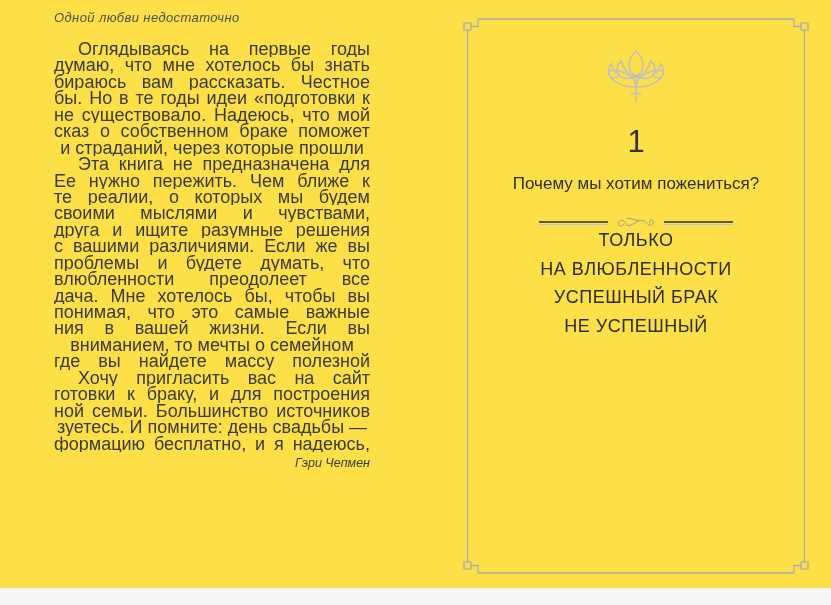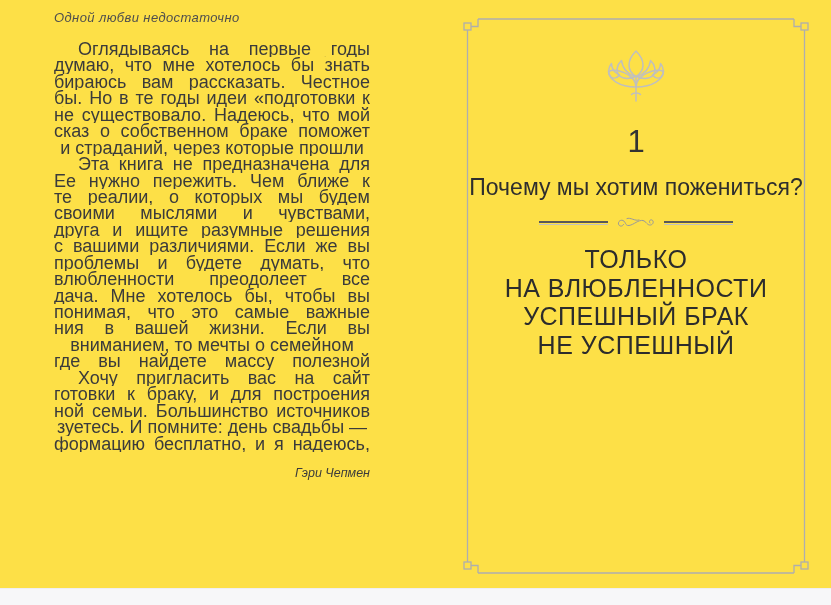--- a/index.html
+++ b/index.html
@@ -16,38 +16,38 @@
     font-style:italic; font-size:13px; color:#4e4e4e;
     letter-spacing:0.4px; margin-bottom:15px; line-height:16px;
   }
   .body-text { font-size:18px; color:#3b3b3b; }
   .bline { line-height:16.45px; height:16.45px; overflow:hidden; text-align:justify; }
   .bline.j::after { content:""; display:inline-block; width:100%; height:0; vertical-align:top; }
   .bline.first { text-indent:24px; }
   .bline.lastline { text-align:center; }
   .signature {
     text-align:right; font-style:italic; font-size:12.5px;
-    line-height:16.45px; margin-top:13px; color:#3b3b3b;
+    line-height:16.45px; margin-top:3px; color:#3b3b3b;
   }
 
   
   .page-right { position:absolute; left:440px; top:0; width:391px; height:605px; }
   .frame-svg { position:absolute; left:16px; top:12px; }
   .rp-content { position:absolute; left:16px; top:0; width:360px; height:605px; text-align:center; }
   .lotus { position:absolute; top:48px; left:50%; transform:translateX(-50%); }
   .chapter-number { position:absolute; top:124px; width:100%; font-size:31px; color:#333; }
-  .chapter-title { position:absolute; top:174px; width:100%; font-size:23px; color:#2e2e2e; }
+  .chapter-title { position:absolute; top:174px; width:100%; font-size:17px; color:#2e2e2e; }
   .divider {
     position:absolute; top:215px; width:100%;
     display:flex; align-items:center; justify-content:center; gap:9px;
   }
   .divider .rule { width:69px; height:1px; border-top:2px solid #585858; border-bottom:1px solid #c0c0c0; }
   .chapter-heading {
-    position:absolute; top:245px; width:100%;
-    font-size:25px; line-height:28.6px; letter-spacing:0.5px; color:#2c2c2c;
+    position:absolute; top:226px; width:100%;
+    font-size:18px; line-height:28.6px; letter-spacing:0.5px; color:#2c2c2c;
   }
 
   
   .bottom-strip {
     position:absolute; left:0; top:588px; width:831px; height:17px;
     background:#f7f7f9; border-top:1px solid #efeff2;
   }
 </style>
 </head>
 <body>

